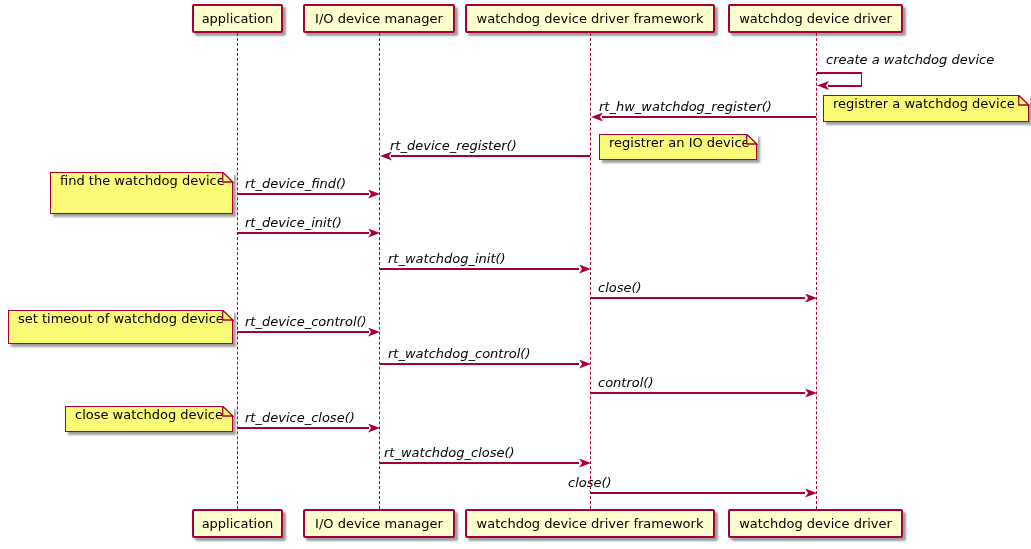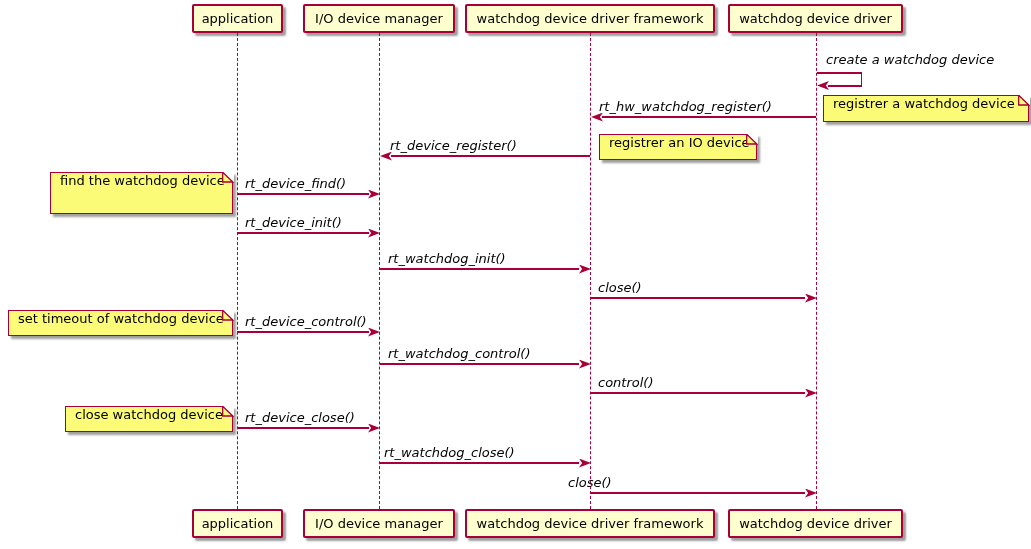--- a/index.html
+++ b/index.html
@@ -170,21 +170,21 @@
       </svg>
     <span>registrer an IO device</span>
   </div>
   <div class="note" style="left:50px;top:172px;width:183px;height:42px">
     <svg class="fold" viewBox="0 0 12 12">
         <polygon points="0,0 12,0 12,10.5" fill="#ffffff"></polygon>
         <polygon points="0.7,0.2 10.8,10 0.7,10" fill="#FBFB77" stroke="#A80036" stroke-width="1.3"></polygon>
       </svg>
     <span>find the watchdog device</span>
   </div>
-  <div class="note" style="left:8px;top:310px;width:225px;height:26px">
+  <div class="note" style="left:8px;top:310px;width:225px;height:34px">
     <svg class="fold" viewBox="0 0 12 12">
         <polygon points="0,0 12,0 12,10.5" fill="#ffffff"></polygon>
         <polygon points="0.7,0.2 10.8,10 0.7,10" fill="#FBFB77" stroke="#A80036" stroke-width="1.3"></polygon>
       </svg>
     <span>set timeout of watchdog device</span>
   </div>
   <div class="note" style="left:65px;top:406px;width:168px;height:26px">
     <svg class="fold" viewBox="0 0 12 12">
         <polygon points="0,0 12,0 12,10.5" fill="#ffffff"></polygon>
         <polygon points="0.7,0.2 10.8,10 0.7,10" fill="#FBFB77" stroke="#A80036" stroke-width="1.3"></polygon>

